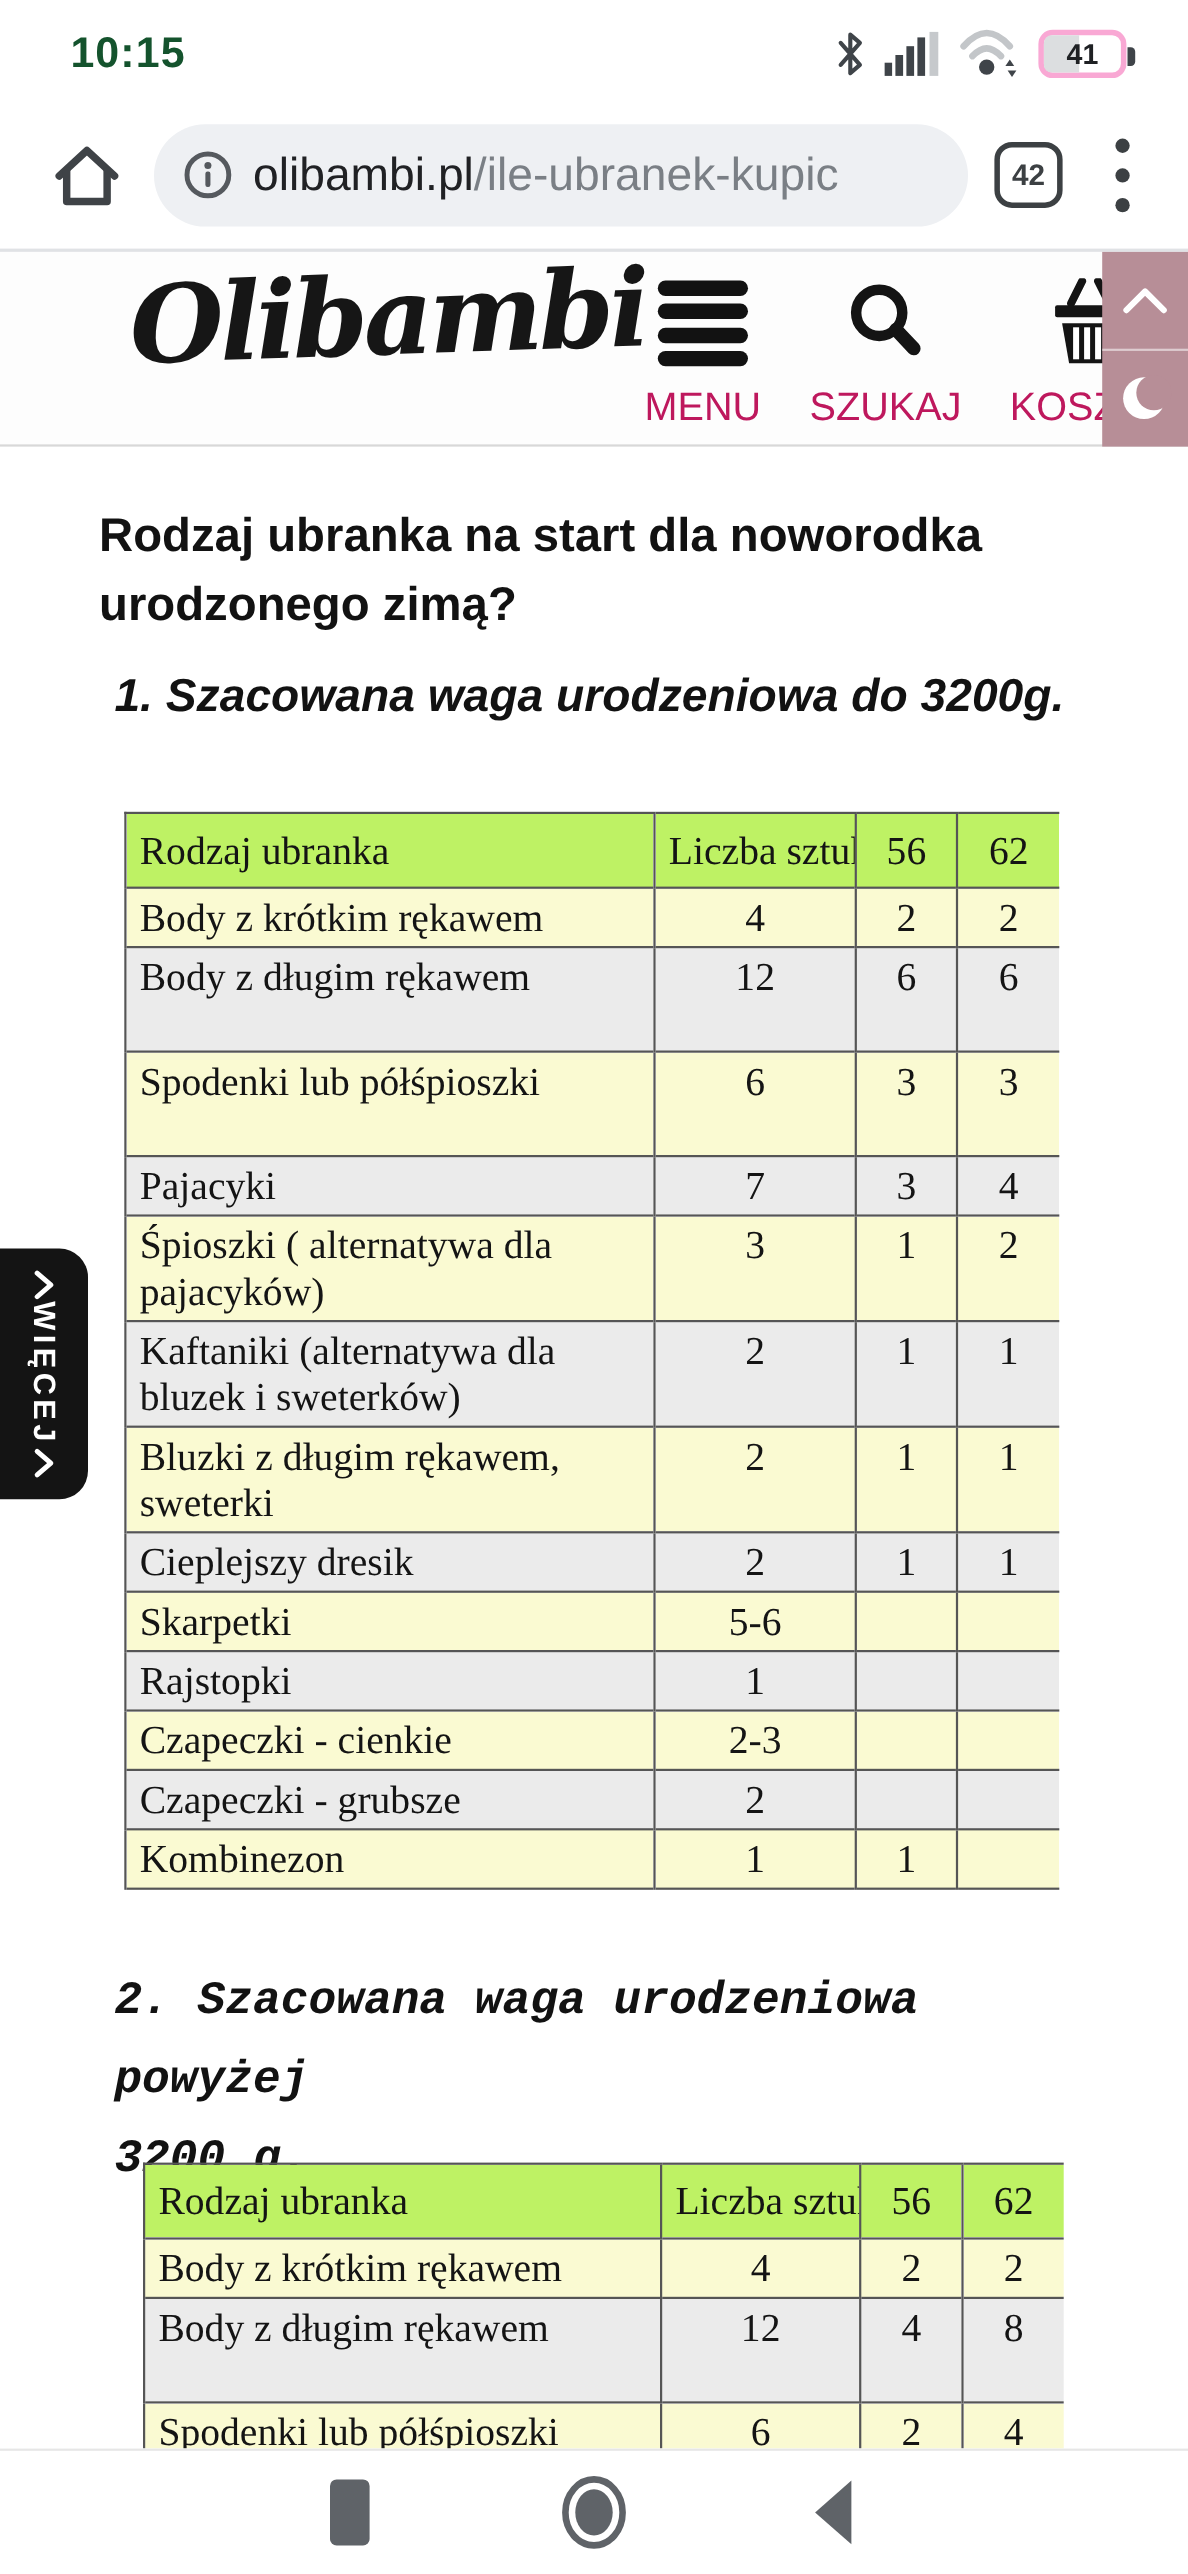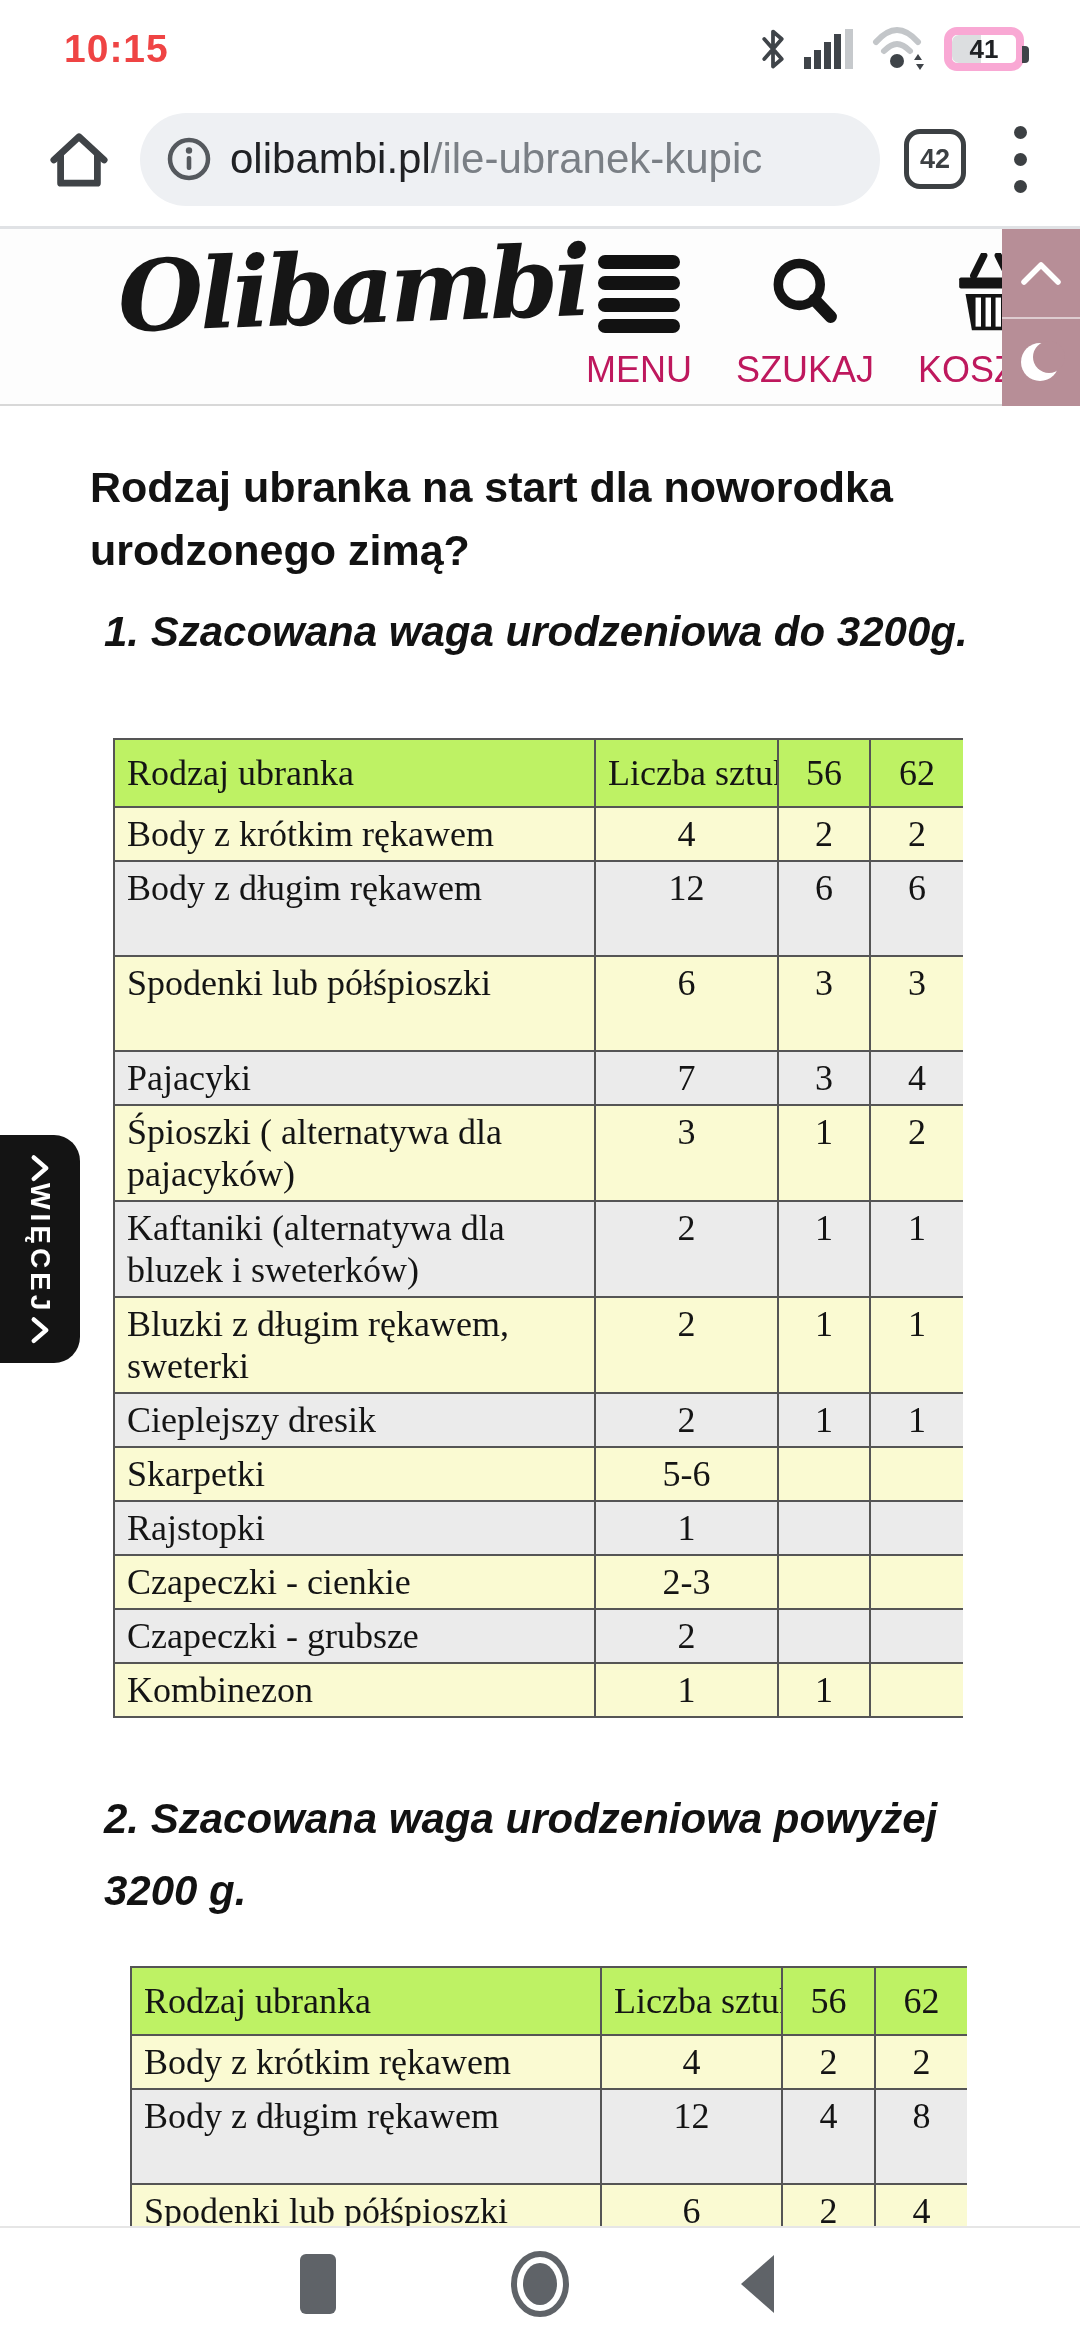--- a/index.html
+++ b/index.html
@@ -4,23 +4,23 @@
 <style>
   * { margin:0; padding:0; box-sizing:border-box; }
   html,body { width:1080px; height:2340px; }
   body {
     position:relative; background:#ffffff; overflow:hidden;
     font-family:"Liberation Sans", sans-serif; color:#1c1c1c;
   }
 
   
   .status-bar{position:absolute;top:0;left:0;right:0;height:92px;display:flex;align-items:center;justify-content:space-between;padding:6px 56px 0 64px;}
-  .time{font-size:39px;font-weight:600;color:#ef4444;letter-spacing:1px;}
+  .time{font-size:39px;font-weight:600;color:#14532d;letter-spacing:1px;}
   .status-icons{display:flex;align-items:center;gap:16px;}
-  .battery{position:relative;width:80px;height:44px;border:8px solid #f9a8d4;border-radius:13px;display:flex;align-items:center;justify-content:center;}
+  .battery{position:relative;width:80px;height:44px;border:5px solid #f9a8d4;border-radius:13px;display:flex;align-items:center;justify-content:center;}
   .battery .fill{position:absolute;left:0;top:0;bottom:0;width:46%;background:#dcdee0;border-radius:7px 0 0 7px;}
   .battery .pct{position:relative;font-size:26px;font-weight:600;color:#1f2124;}
   .battery:after{content:"";position:absolute;right:-13px;top:11px;width:7px;height:17px;background:#3f4449;border-radius:0 4px 4px 0;}
 
   
   .url-row{position:absolute;top:92px;left:0;right:0;height:134px;display:flex;align-items:center;padding:0 34px 0 44px;}
   .home-btn{width:70px;display:flex;align-items:center;justify-content:center;margin-right:26px;}
   .omnibox{width:740px;height:93px;background:#eef0f3;border-radius:55px;display:flex;align-items:center;padding:4px 26px;gap:18px;overflow:hidden;}
   .url-text{font-size:42px;white-space:nowrap;color:#202124;}
   .url-text .path{color:#7a7f85;}
@@ -42,21 +42,21 @@
   
   .pink-strip{position:absolute;top:229px;right:0;width:78px;height:177px;background:#b78e97;display:flex;flex-direction:column;}
   .pink-btn{flex:1;display:flex;align-items:center;justify-content:center;cursor:pointer;}
   .pink-divider{height:2px;background:rgba(255,255,255,.55);}
 
   
   .page{position:absolute;top:408px;left:0;width:1080px;height:1818px;background:#ffffff;overflow:hidden;}
   .h1{position:absolute;left:90px;top:48px;width:900px;font-size:43px;line-height:63px;font-weight:700;color:#121212;white-space:pre-line;}
   .sec-title{position:absolute;font-size:42px;font-weight:700;font-style:italic;color:#121212;white-space:pre-line;}
   .sec1{left:104px;top:200px;font-style:italic;}
-  .sec2{left:104px;top:1375px;line-height:72px;width:900px;}
+  .sec2{left:104px;top:1375px;line-height:72px;width:900px;font-family:Liberation Mono, monospace;}
 
   table{border-collapse:collapse;font-family:"Liberation Serif",serif;font-size:36px;color:#141414;table-layout:fixed;}
   .table1{position:absolute;left:113px;top:330px;width:849px;}
   .table2{position:absolute;left:130px;top:1558px;width:836px;}
   th,td{border-left:2px solid #555;border-top:2px solid #555;padding:5px 12px;vertical-align:top;line-height:42px;font-weight:normal;text-align:left;overflow:hidden;}
   table{border-bottom:2px solid #555;}
   th{padding:12px 12px;white-space:nowrap;}
   .col-num{text-align:center;}
   thead tr{background:#bef264;}
   tbody tr:nth-child(odd){background:#fafad2;}

